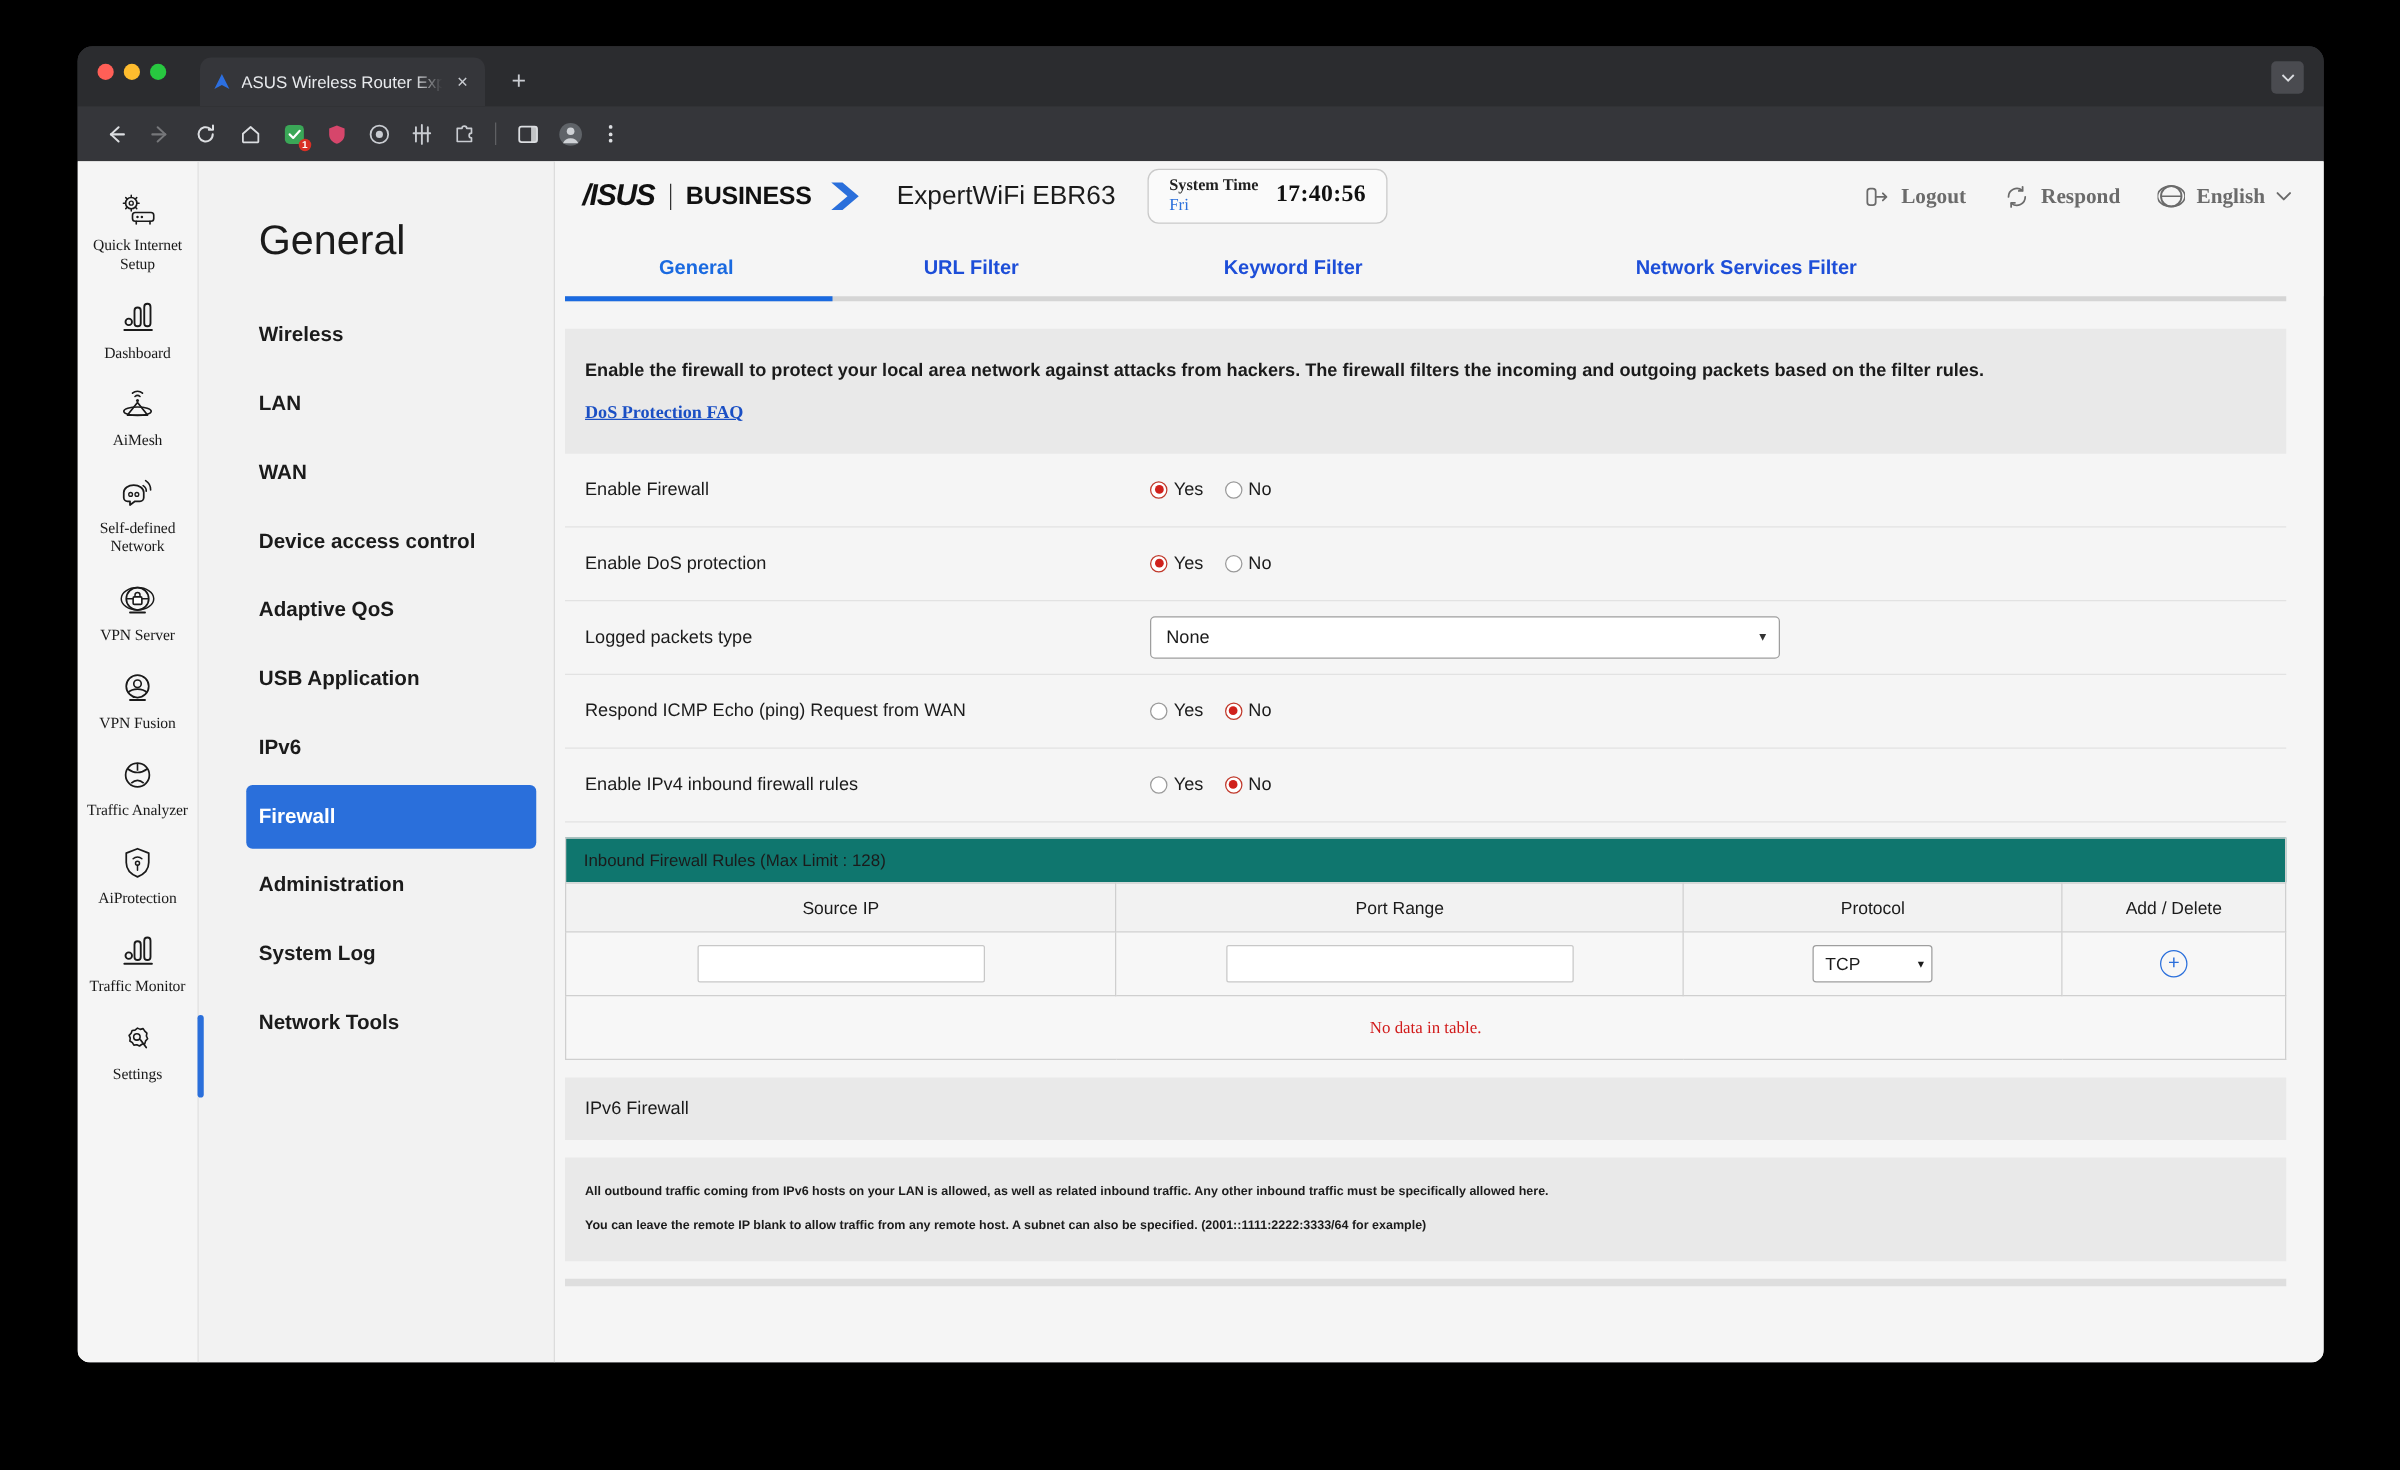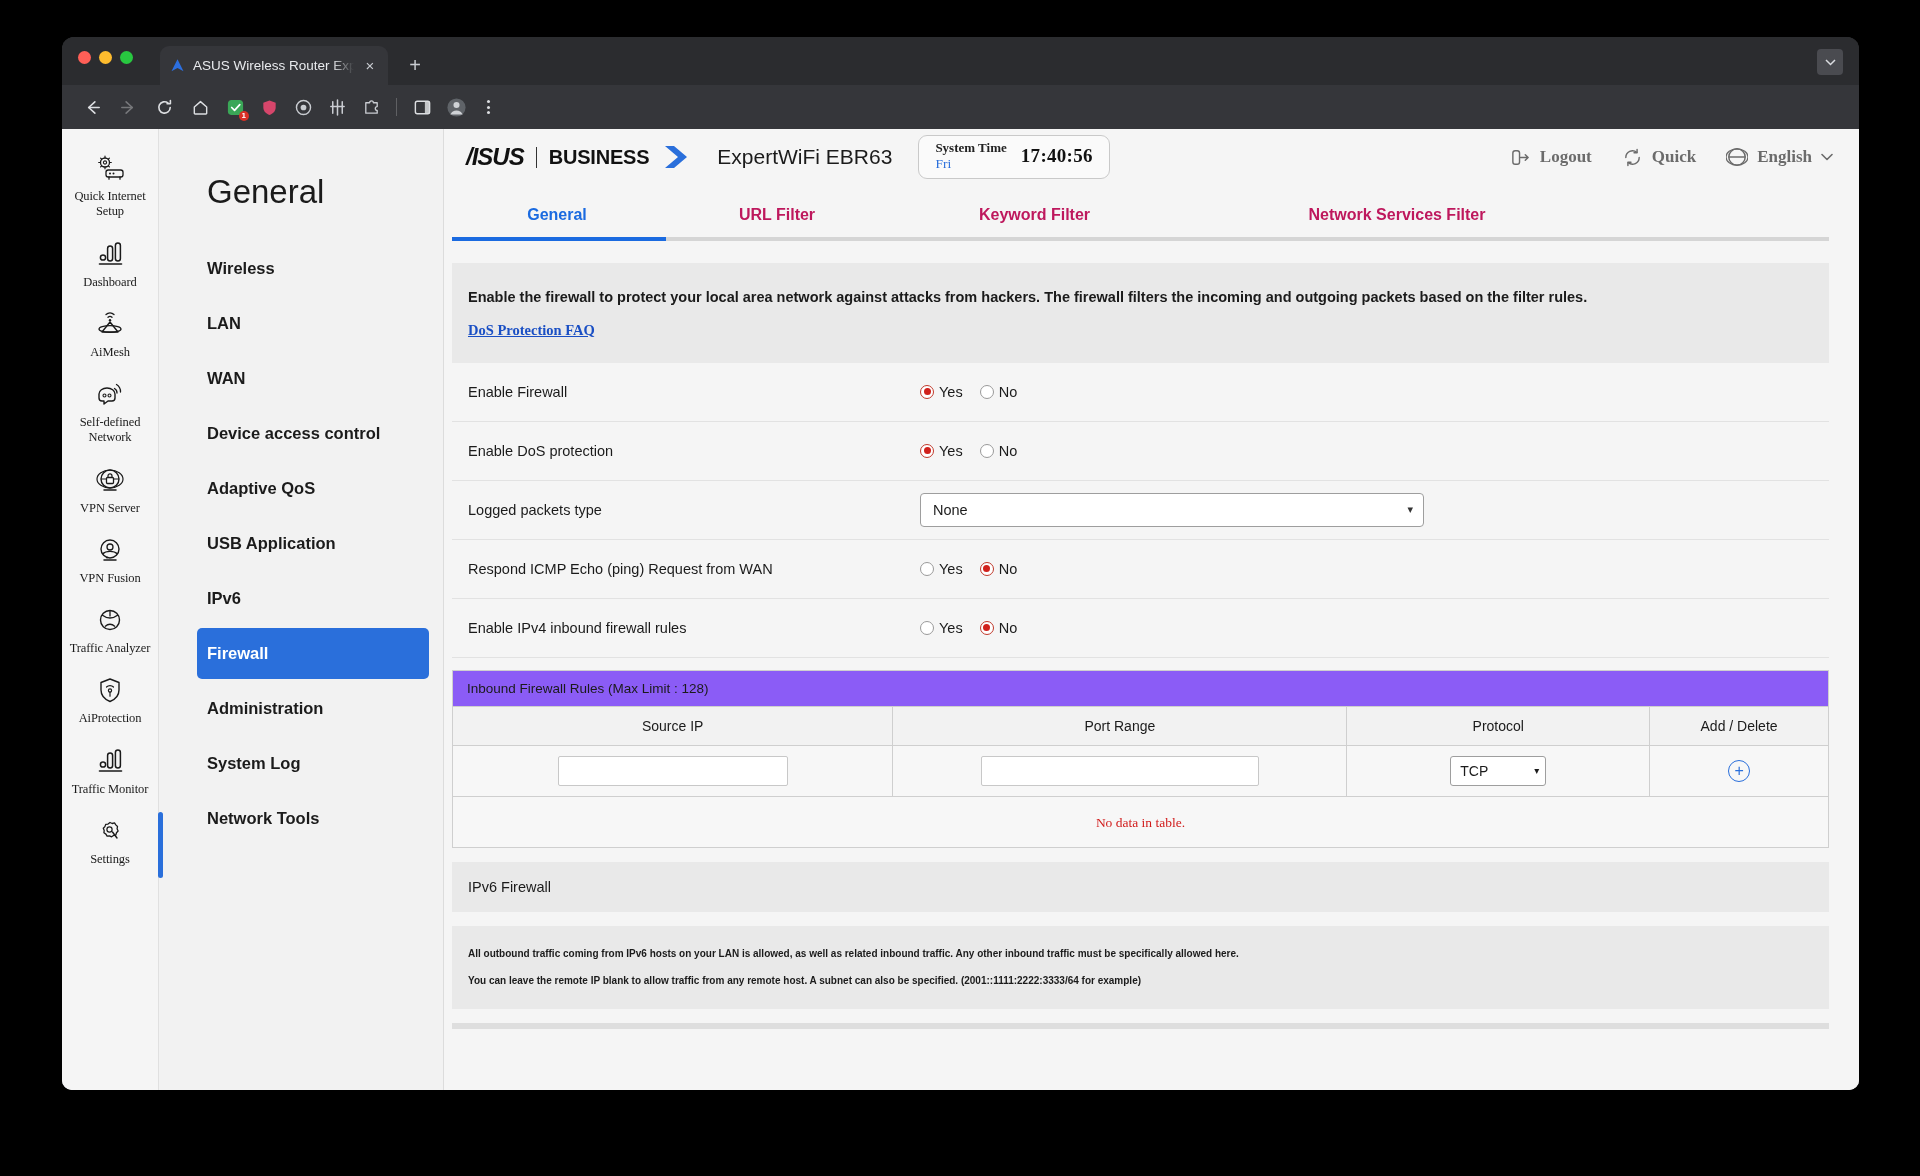--- a/index.html
+++ b/index.html
@@ -251,21 +251,21 @@
   
   #content-tabs {
     display: flex; align-items: flex-end;
     padding-left: 8px;
     background: #f5f5f5;
     position: relative;
     height: 52px; flex: 0 0 52px;
   }
   .ctab {
     font-size: 16px; font-weight: bold;
-    color: #be185d;
+    color: #1d4ed8;
     padding: 0 0 13px 0;
     text-align: center;
     position: relative;
   }
   .ctab.active { color: #1a6ae0; }
   #tabs-underline {
     height: 4px; background: #d5d5d5;
     margin: 0 30px 0 8px;
     position: relative; flex: 0 0 4px;
   }
@@ -320,21 +320,21 @@
     font-size: 14.5px; color: #1b1b1b;
   }
   .select-box .caret { margin-left: auto; font-size: 11px; color: #333; }
 
   .section-bar {
     background: #dedede;
     padding: 12px 16px;
     font-size: 14.5px; font-weight: bold; color: #1b1b1b;
   }
   .table-title-bar {
-    background: #8b5cf6;
+    background: #0f766e;
     padding: 10px 14px;
     font-size: 13.5px; color: #1b1b1b;
     border: 1px solid #cfcfcf; border-bottom: none;
   }
   table.rules {
     width: 100%; border-collapse: collapse;
     background: #f7f7f7;
   }
   table.rules th {
     font-size: 14px; font-weight: normal; color: #1b1b1b;
@@ -648,21 +648,21 @@
             </svg>
             <span>Logout</span>
           </div>
           <div class="hdr-action">
             <svg width="21" height="21" viewBox="0 0 22 22">
               <path d="M18 11 A7 7 0 0 1 6.5 16.4" stroke="#6b6b6b" stroke-width="1.5" fill="none" stroke-linecap="round"></path>
               <path d="M4 11 A7 7 0 0 1 15.5 5.6" stroke="#6b6b6b" stroke-width="1.5" fill="none" stroke-linecap="round"></path>
               <path d="M15.8 2.6 V6 H12.6" stroke="#6b6b6b" stroke-width="1.5" fill="none" stroke-linecap="round" stroke-linejoin="round"></path>
               <path d="M6.2 19.4 V16 H9.4" stroke="#6b6b6b" stroke-width="1.5" fill="none" stroke-linecap="round" stroke-linejoin="round"></path>
             </svg>
-            <span>Quick</span>
+            <span>Respond</span>
           </div>
           <div class="hdr-action">
             <svg width="22" height="22" viewBox="0 0 22 22">
               <circle cx="11" cy="11" r="8.2" stroke="#6b6b6b" stroke-width="1.5" fill="none"></circle>
               <path d="M2.8 11 H19.2" stroke="#6b6b6b" stroke-width="1.3"></path>
               <path d="M11 2.8 a11 8.2 0 0 1 0 16.4 a11 8.2 0 0 1 0 -16.4" stroke="#6b6b6b" stroke-width="1.3" fill="none"></path>
             </svg>
             <span>English</span>
             <svg width="12" height="8" viewBox="0 0 12 8">
               <path d="M1 1.5 L6 6.5 L11 1.5" stroke="#6b6b6b" stroke-width="1.6" fill="none" stroke-linecap="round" stroke-linejoin="round"></path>

